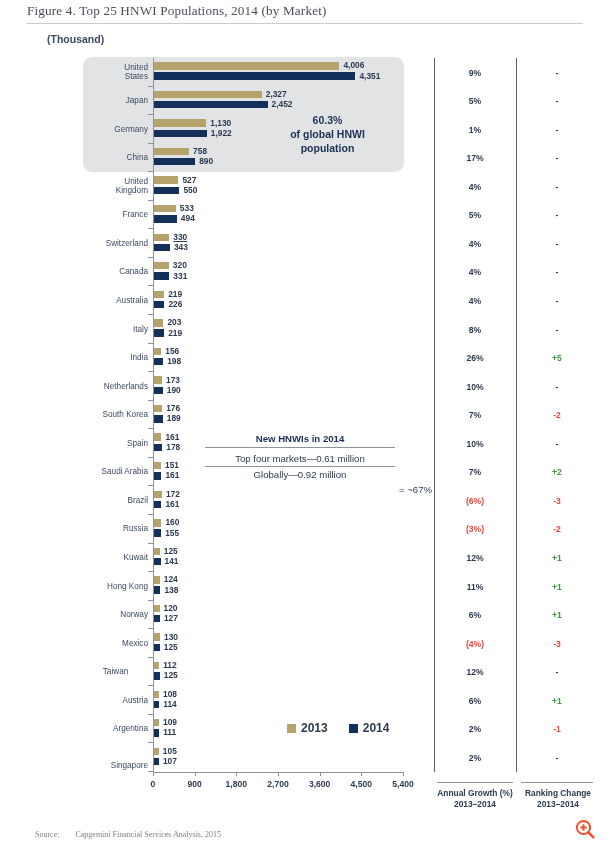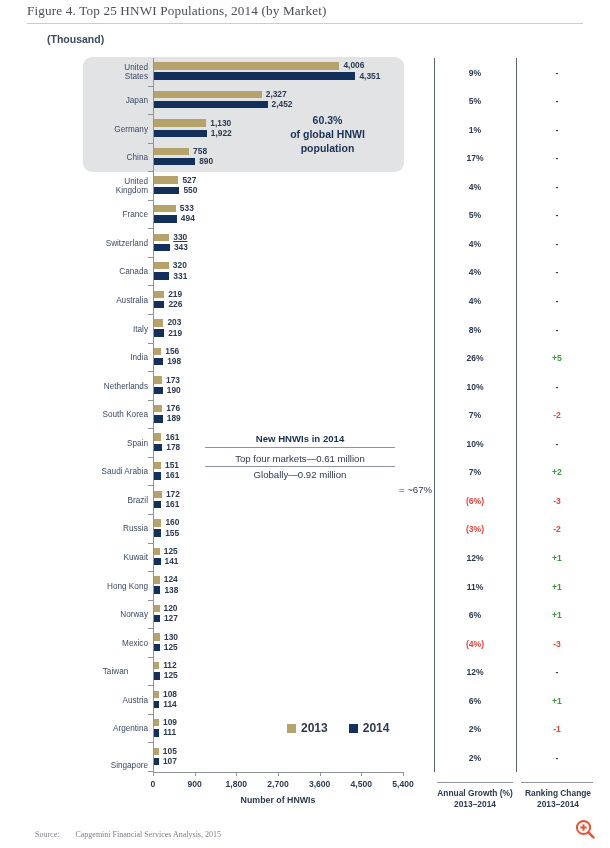--- a/index.html
+++ b/index.html
@@ -536,21 +536,20 @@
         <div class="xtick-label" style="left: 236.333px;">1,800</div>
         <div class="xtick-mark" style="left: 278px;"></div>
         <div class="xtick-label" style="left: 278px;">2,700</div>
         <div class="xtick-mark" style="left: 319.667px;"></div>
         <div class="xtick-label" style="left: 319.667px;">3,600</div>
         <div class="xtick-mark" style="left: 361.333px;"></div>
         <div class="xtick-label" style="left: 361.333px;">4,500</div>
         <div class="xtick-mark" style="left: 403px;"></div>
         <div class="xtick-label" style="left: 403px;">5,400</div>
       </div>
-    <div id="xaxis-title">Number of HNWIs</div>
   </div>
 
   <div id="legend">
     <div class="legend-item">
       <span class="legend-swatch" style="background:#b5a36b"></span>
       <span class="legend-text">2013</span>
     </div>
     <div class="legend-item">
       <span class="legend-swatch" style="background:#13305a"></span>
       <span class="legend-text">2014</span>

